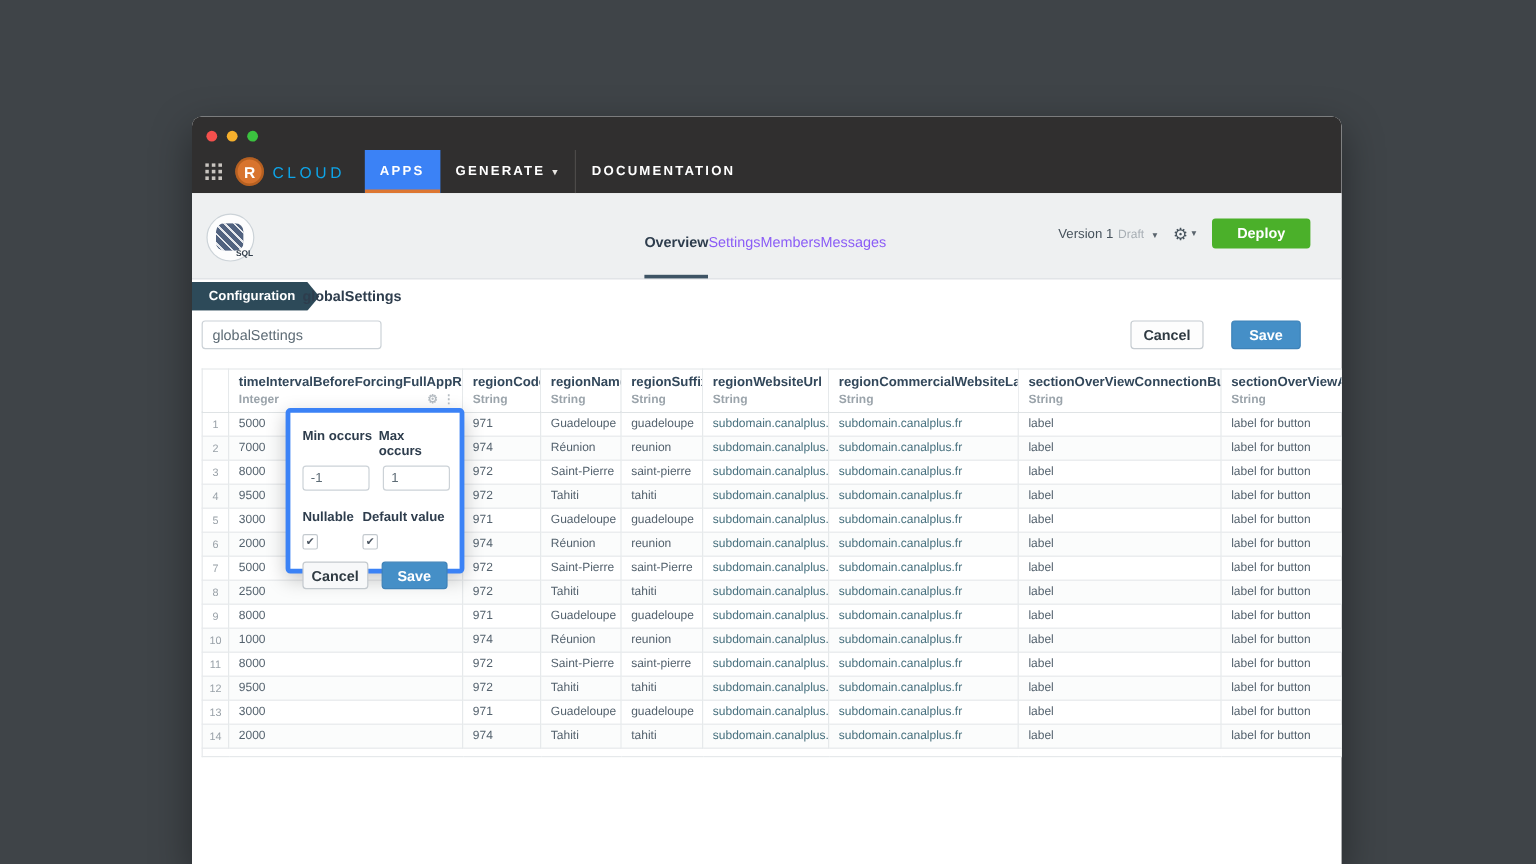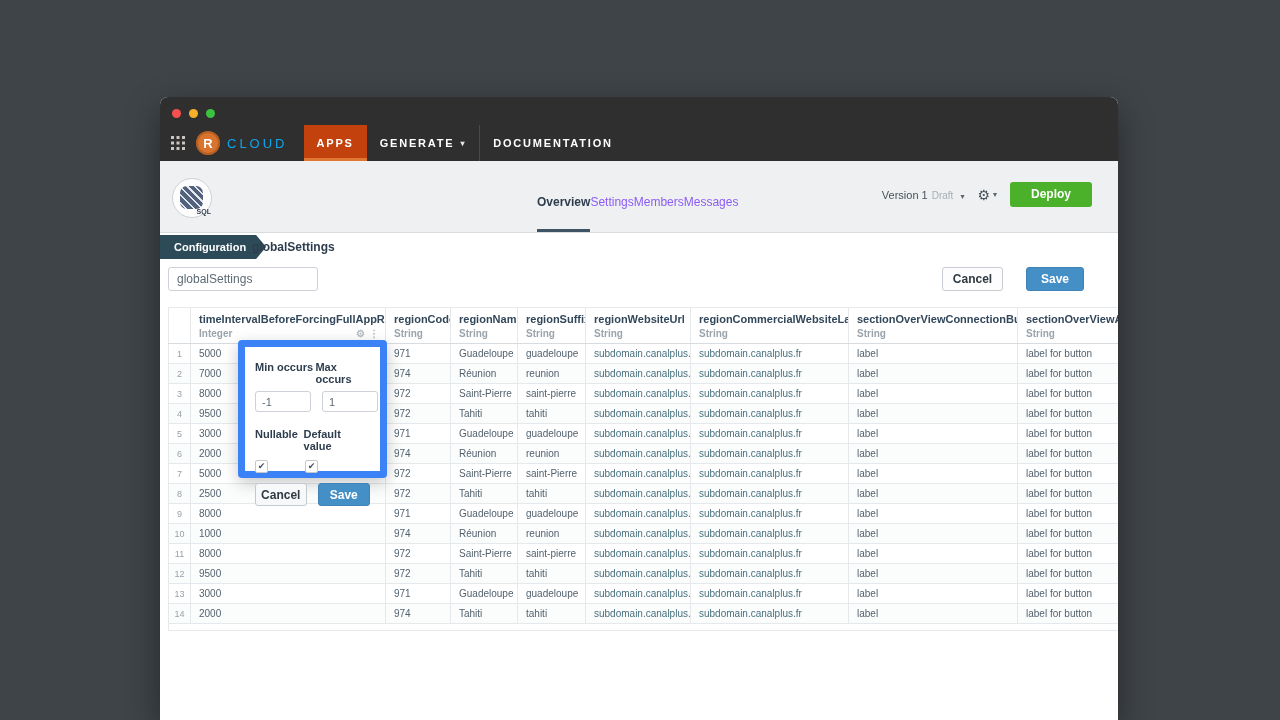--- a/index.html
+++ b/index.html
@@ -23,21 +23,21 @@
   .nav-row { position:absolute; left:0; right:0; bottom:0; height:36px; display:flex; align-items:stretch; }
   .nav-left { display:flex; align-items:center; padding-left:11px; }
   .grid-icon { width:14px; height:14px; margin-right:11px; }
   .r-logo {
     width:24px; height:24px; border-radius:50%; background:#d8742e; color:#fff;
     font-weight:bold; font-size:13px; display:flex; align-items:center; justify-content:center;
     box-shadow:inset 0 0 0 2px rgba(120,60,10,.35); margin-right:7px;
   }
   .brand { color:#0ea5e9; font-size:13px; letter-spacing:3px; margin-right:16px; }
   .nav-item { display:flex; align-items:center; padding:0 13px; color:#fff; font-size:11px; font-weight:bold; letter-spacing:1.8px; }
-  .nav-item.active { background:#c2410c; box-shadow:inset 0 -3px 0 #dd7732; }
+  .nav-item.active { background:#3b82f6; box-shadow:inset 0 -3px 0 #dd7732; }
   .nav-caret { font-size:8px; margin-left:6px; color:#e8e6e3; }
   .nav-divider { width:1px; background:#4c4a49; }
   
   .header { position:relative; height:72px; background:#eef0f1; border-bottom:1px solid #d9dde0; }
   .app-logo { position:absolute; left:12px; top:17px; width:40px; height:40px; border-radius:50%; background:#fdfdfd; border:1px solid #ccd3d8; }
   .app-logo .sq {
     position:absolute; left:7px; top:7px; width:23px; height:23px; border-radius:7px; background:#51627f;
     background-image:repeating-linear-gradient(45deg, transparent 0 4px, rgba(255,255,255,.85) 4px 5.5px);
   }
   .app-logo .sql { position:absolute; right:0px; bottom:2px; font-size:7px; font-weight:bold; color:#333f4c; }
@@ -85,21 +85,21 @@
   .col-type { font-size:10px; color:#9ba4ab; margin-top:3px; }
   .col-icons { position:absolute; right:6px; bottom:4px; color:#b6bdc3; font-size:10px; display:flex; gap:4px; align-items:center; }
   #grid td { height:20px; padding:0 8px; font-size:10px; color:#54626e; }
   #grid td.num { text-align:center; color:#99a1a8; font-size:9px; padding:0 2px; }
   #grid td.url { color:#47707e; }
   #grid tbody tr:nth-child(even) td { background:#fbfcfc; }
   #grid tr.filler td { height:7px; background:#fff; }
   
   .popup {
     position:absolute; left:78px; top:243px; width:149px; height:138px; background:#fff;
-    border:7px solid #3b82f6; border-radius:4px; box-shadow:0 5px 16px rgba(0,0,0,.22);
+    border:4px solid #3b82f6; border-radius:4px; box-shadow:0 5px 16px rgba(0,0,0,.22);
     z-index:50; padding:14px 10px 0 10px;
   }
   .p-labels { display:flex; font-size:11px; font-weight:bold; color:#2e3d4d; }
   .p-labels span:first-child { width:67px; }
   .p-inputs { display:flex; gap:11px; margin-top:6px; }
   .p-inputs input {
     width:56px; height:21px; border:1px solid #ccd2d7; border-radius:3px;
     font-size:11px; color:#5d6b75; padding:0 6px; font-family:"Liberation Sans", sans-serif;
   }
   .p-labels2 { display:flex; font-size:11px; font-weight:bold; color:#2e3d4d; margin-top:16px; }

